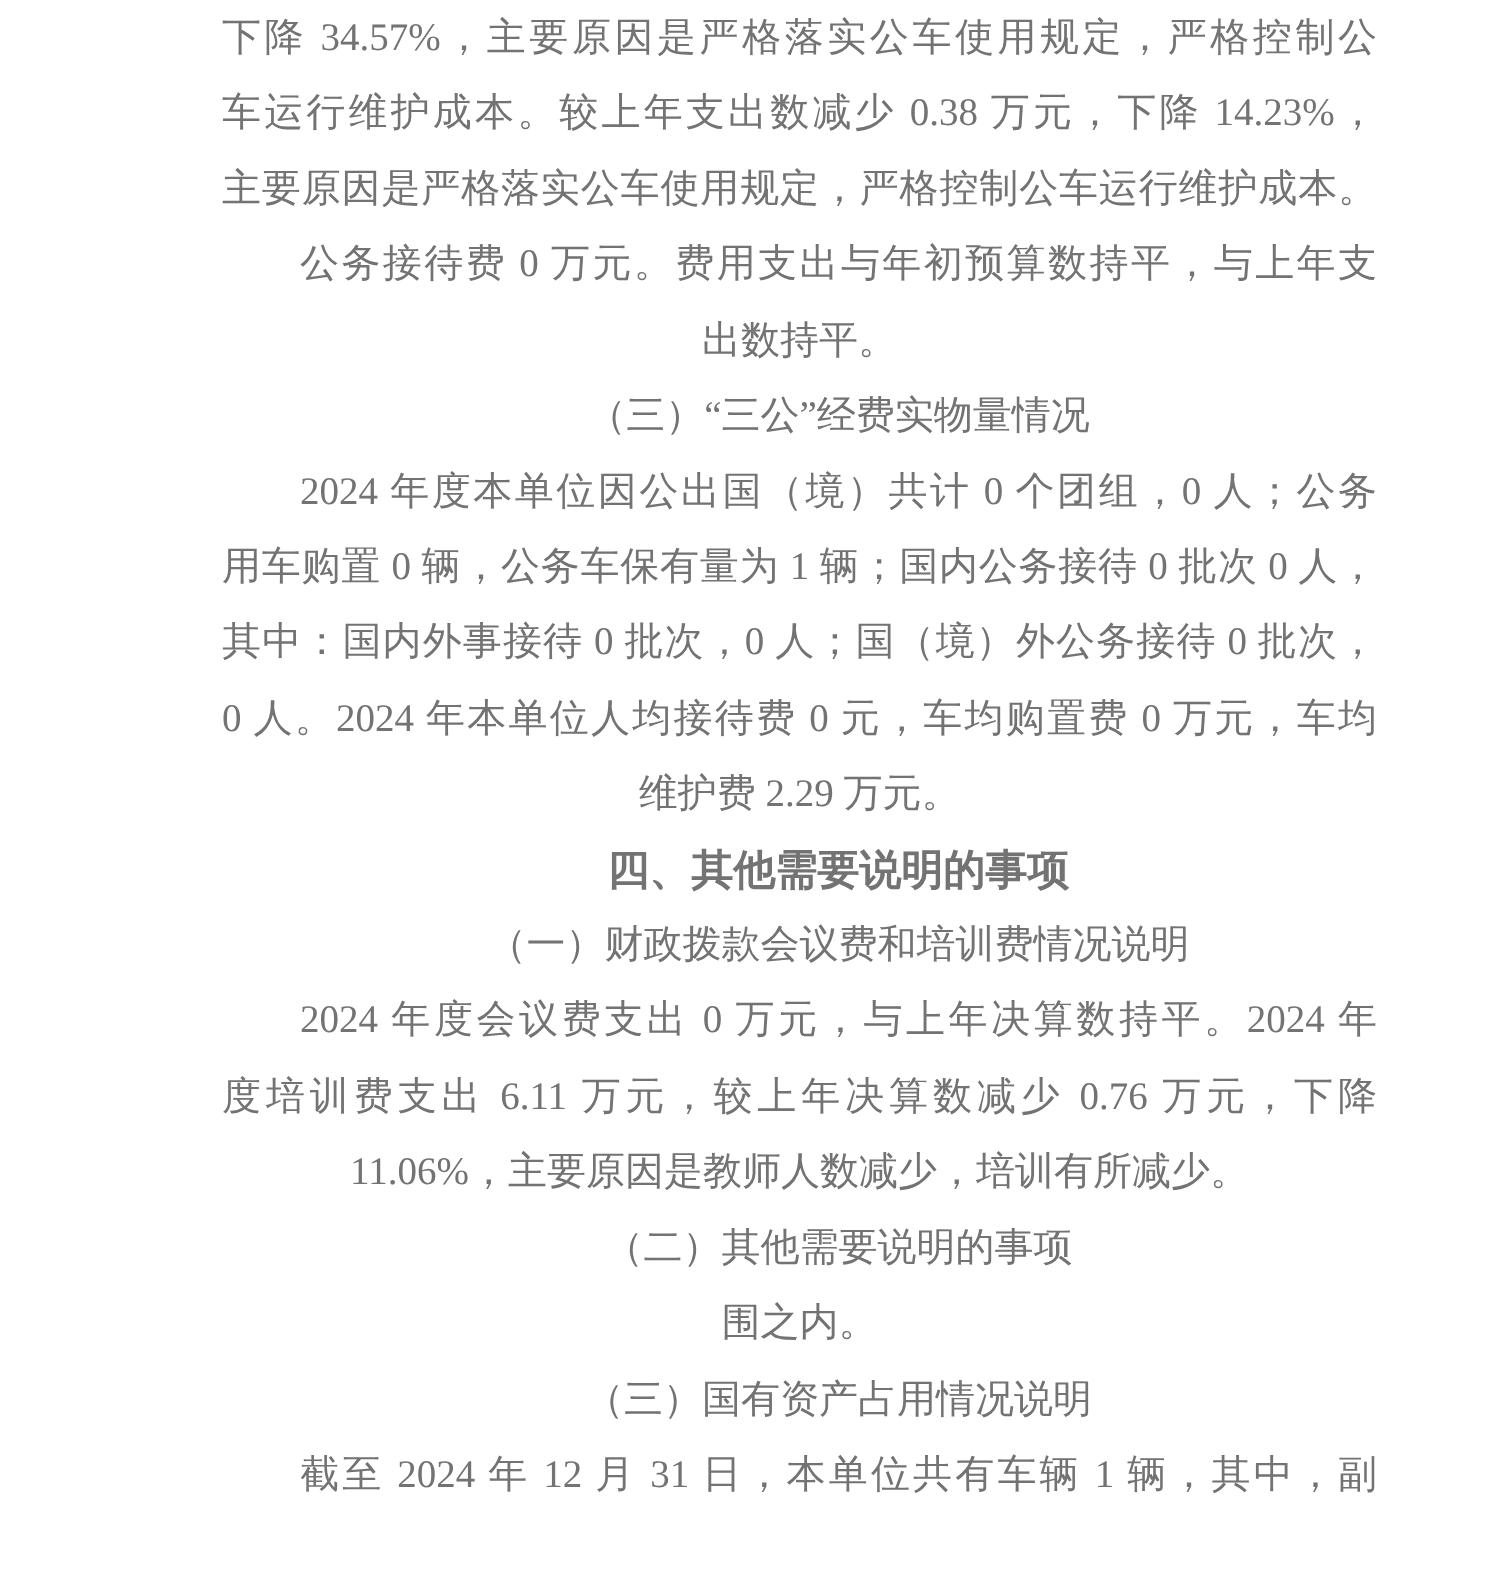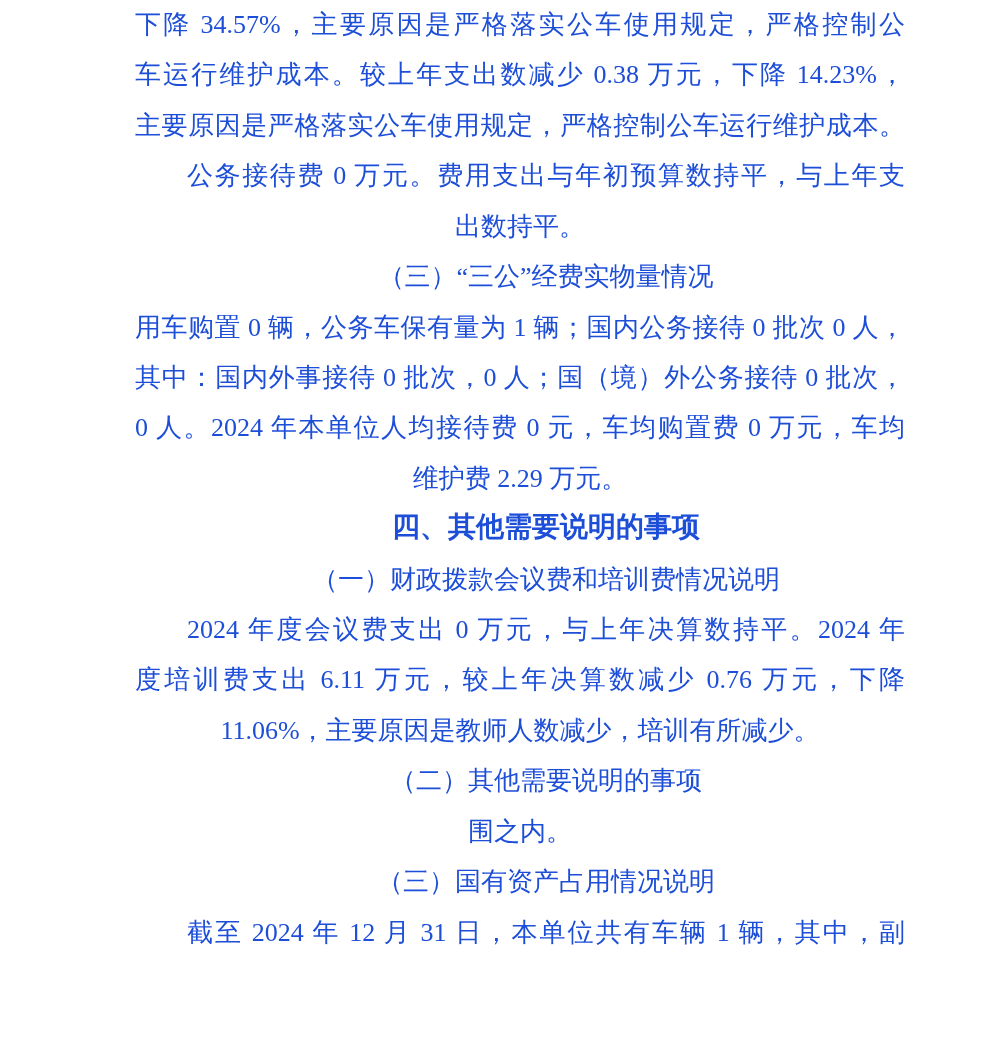--- a/index.html
+++ b/index.html
@@ -5,57 +5,58 @@
   html, body {
     margin: 0;
     padding: 0;
     width: 1000px;
     height: 1059px;
     background: #ffffff;
     overflow: hidden;
   }
   .page {
     position: absolute;
-    left: 135px;
+    left: 148px;
     top: 0;
     width: 770px;
-    color: #1d4ed8;
+    color: #737373;
     font-family: "Liberation Serif", "DejaVu Serif", serif;
     font-size: 26px;
   }
   .line {
     margin: 0;
     padding: 0;
     height: 50.43px;
     line-height: 50.43px;
     text-align: center;
     white-space: nowrap;
   }
   .j {
     text-align: justify;
     text-align-last: justify;
     white-space: normal;
   }
   .ind { padding-left: 52px; }
   .hei {
-    font-family: Liberation Mono, monospace;
+    font-family: Liberation Sans, sans-serif;
     font-weight: bold;
     font-size: 28px;
   }
 </style>
 </head>
 <body>
 
 <div class="page">
   <p class="line j">下降 34.57%，主要原因是严格落实公车使用规定，严格控制公</p>
   <p class="line j">车运行维护成本。较上年支出数减少 0.38 万元，下降 14.23%，</p>
   <p class="line j">主要原因是严格落实公车使用规定，严格控制公车运行维护成本。</p>
   <p class="line j ind">公务接待费 0 万元。费用支出与年初预算数持平，与上年支</p>
   <p class="line">出数持平。</p>
   <p class="line ind kai">（三）“三公”经费实物量情况</p>
+  <p class="line j ind">2024 年度本单位因公出国（境）共计 0 个团组，0 人；公务</p>
   <p class="line j">用车购置 0 辆，公务车保有量为 1 辆；国内公务接待 0 批次 0 人，</p>
   <p class="line j">其中：国内外事接待 0 批次，0 人；国（境）外公务接待 0 批次，</p>
   <p class="line j">0 人。2024 年本单位人均接待费 0 元，车均购置费 0 万元，车均</p>
   <p class="line">维护费 2.29 万元。</p>
   <p class="line ind hei">四、其他需要说明的事项</p>
   <p class="line ind kai">（一）财政拨款会议费和培训费情况说明</p>
   <p class="line j ind">2024 年度会议费支出 0 万元，与上年决算数持平。2024 年</p>
   <p class="line j">度培训费支出 6.11 万元，较上年决算数减少 0.76 万元，下降</p>
   <p class="line">11.06%，主要原因是教师人数减少，培训有所减少。</p>
   <p class="line ind kai">（二）其他需要说明的事项</p>

